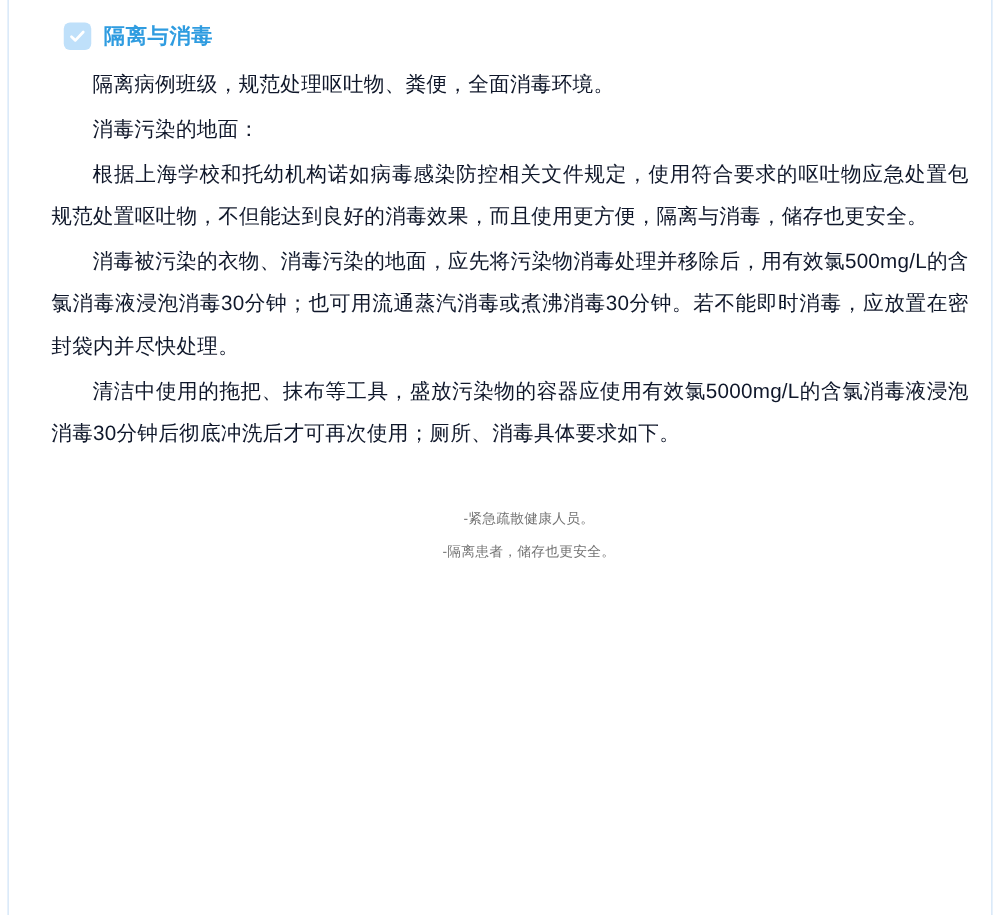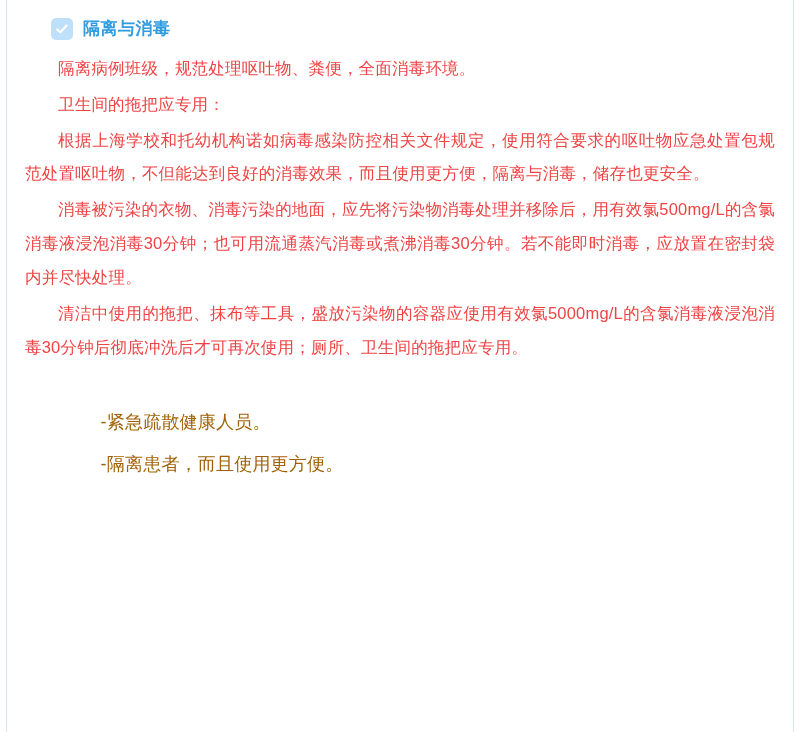--- a/index.html
+++ b/index.html
@@ -65,33 +65,34 @@
     font-size: 17px;
     font-weight: bold;
     color: #2f9ce0;
     letter-spacing: 0.5px;
     line-height: 1.2;
   }
 
   .para {
     font-size: 16.5px;
     line-height: 2.05;
-    color: #ef4444;
+    color: #0f172a;
     text-indent: 2em;
-    margin: 0 0 2px 0;
+    margin: 0 0 2px 16px;
     text-align: justify;
     letter-spacing: 0.2px;
   }
   .bullet {
-    font-size: 18px;
+    font-size: 11px;
     line-height: 2.1;
-    color: #a16207;
+    color: #737373;
     margin: 0 0 4px 0;
     padding-left: 4.2em;
     letter-spacing: 0.2px;
+    text-align: center;
   }
   .spacer-lg { height: 34px; }
 </style>
 </head>
 <body>
 
 <div class="page">
   <div class="edge left"></div>
   <div class="edge right"></div>
 
@@ -102,28 +103,28 @@
         <span class="check-badge">
           <svg width="16" height="16" viewBox="0 0 16 16" aria-hidden="true">
             <circle cx="8" cy="8" r="7" fill="#ffffff" opacity="0.0"></circle>
             <path d="M3.2 8.4 L6.3 11.3 L12.6 4.6" fill="none" stroke="#ffffff" stroke-width="2.2" stroke-linecap="round" stroke-linejoin="round"></path>
           </svg>
         </span>
         <span class="section-title">隔离与消毒</span>
       </div>
 
       <p class="para">隔离病例班级，规范处理呕吐物、粪便，全面消毒环境。</p>
-      <p class="para">卫生间的拖把应专用：</p>
+      <p class="para">消毒污染的地面：</p>
       <p class="para">根据上海学校和托幼机构诺如病毒感染防控相关文件规定，使用符合要求的呕吐物应急处置包规范处置呕吐物，不但能达到良好的消毒效果，而且使用更方便，隔离与消毒，储存也更安全。</p>
       <p class="para">消毒被污染的衣物、消毒污染的地面，应先将污染物消毒处理并移除后，用有效氯500mg/L的含氯消毒液浸泡消毒30分钟；也可用流通蒸汽消毒或煮沸消毒30分钟。若不能即时消毒，应放置在密封袋内并尽快处理。</p>
-      <p class="para">清洁中使用的拖把、抹布等工具，盛放污染物的容器应使用有效氯5000mg/L的含氯消毒液浸泡消毒30分钟后彻底冲洗后才可再次使用；厕所、卫生间的拖把应专用。</p>
+      <p class="para">清洁中使用的拖把、抹布等工具，盛放污染物的容器应使用有效氯5000mg/L的含氯消毒液浸泡消毒30分钟后彻底冲洗后才可再次使用；厕所、消毒具体要求如下。</p>
     </div>
 
     <div class="spacer-lg"></div>
 
     <div class="section">
 
       <p class="bullet">-紧急疏散健康人员。</p>
-      <p class="bullet">-隔离患者，而且使用更方便。</p>
+      <p class="bullet">-隔离患者，储存也更安全。</p>
     </div>
 
   </div>
 </div>
 
 </body></html>

